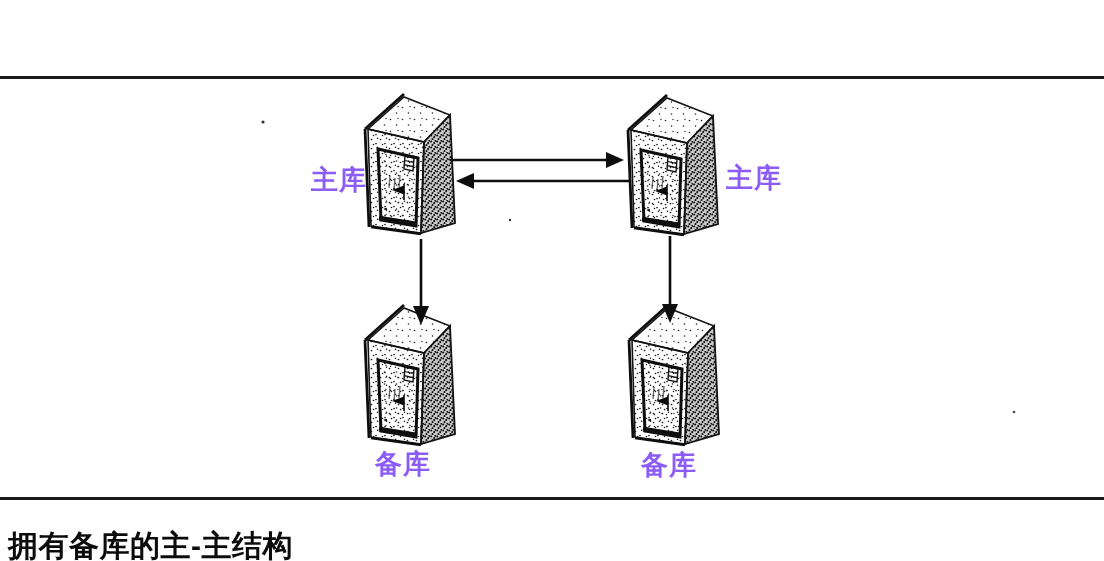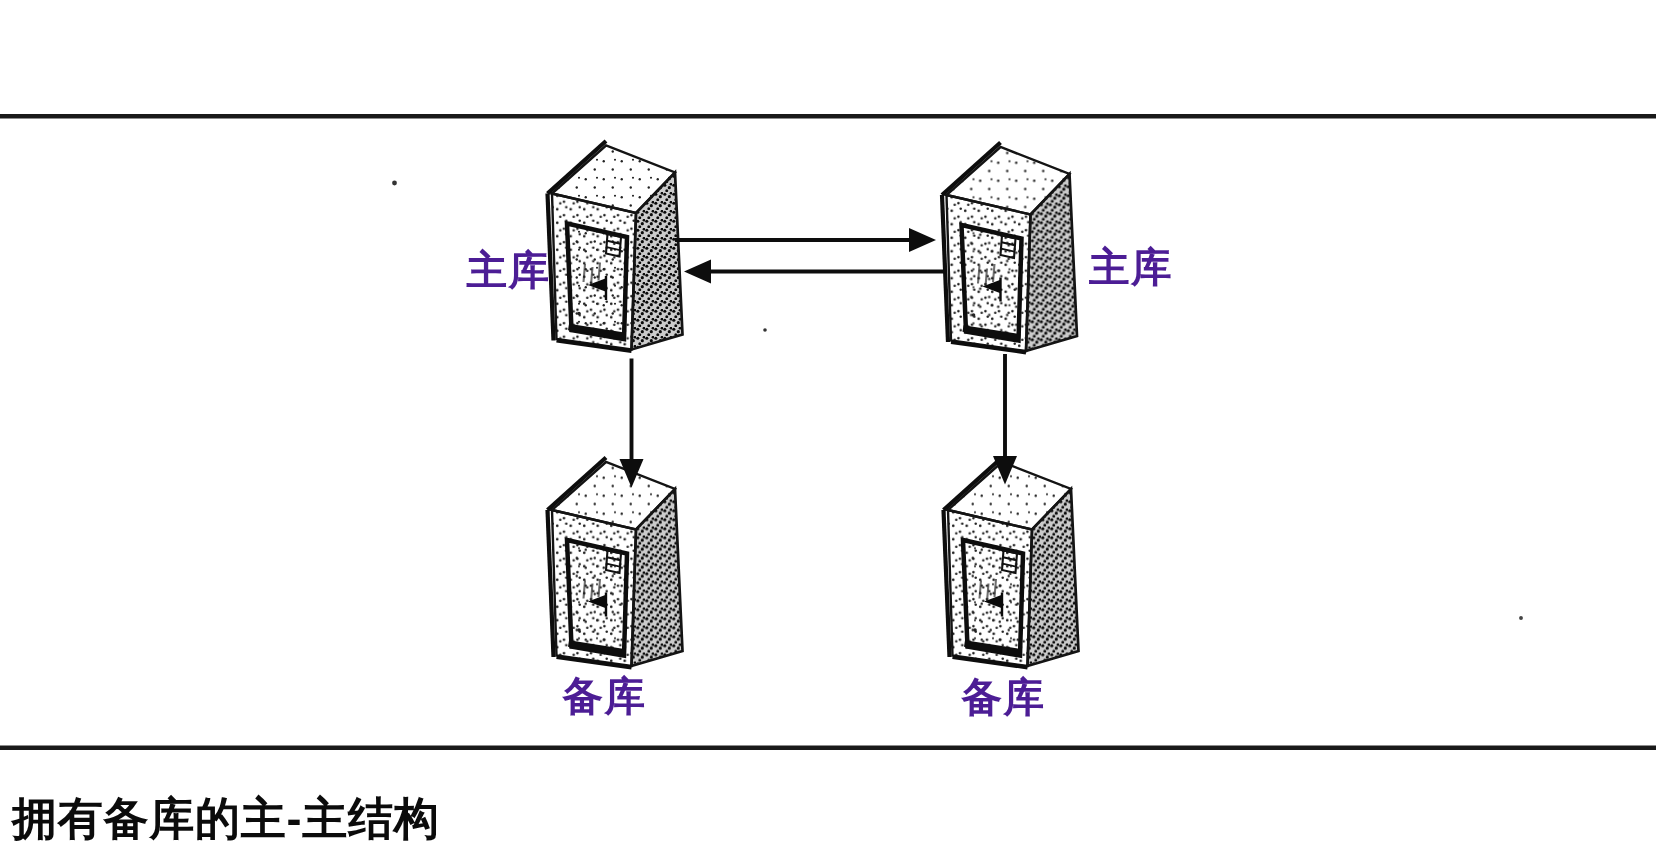--- a/index.html
+++ b/index.html
@@ -14,21 +14,21 @@
   .rule{
     position:absolute;left:0;width:1104px;height:3px;
     background:#1a1a1a;
   }
   .rule.top{top:76px;}
   .rule.bottom{top:497px;}
   .node{position:absolute;width:106px;height:146px;}
   .node svg{display:block;}
   .node-label{
     position:absolute;
-    font-size:27px;font-weight:700;color:#4c1d95;
+    font-size:27px;font-weight:700;color:#8b5cf6;
     letter-spacing:1px;white-space:nowrap;
   }
   .caption{
     position:absolute;left:8px;top:526px;
     font-size:30px;font-weight:700;color:#0b0b0b;
     letter-spacing:0.5px;white-space:nowrap;
   }
   .overlay{position:absolute;left:0;top:0;pointer-events:none;}
   .defs-holder{position:absolute;width:0;height:0;overflow:hidden;}
 </style>

